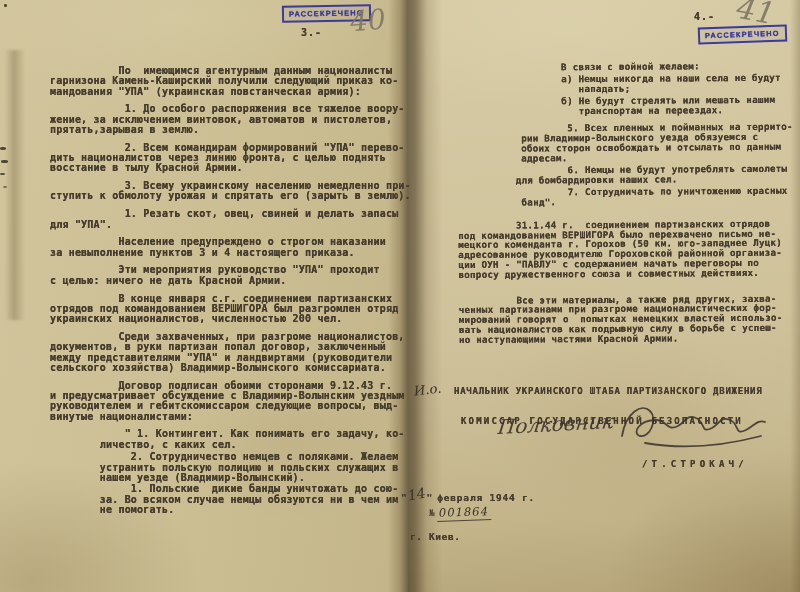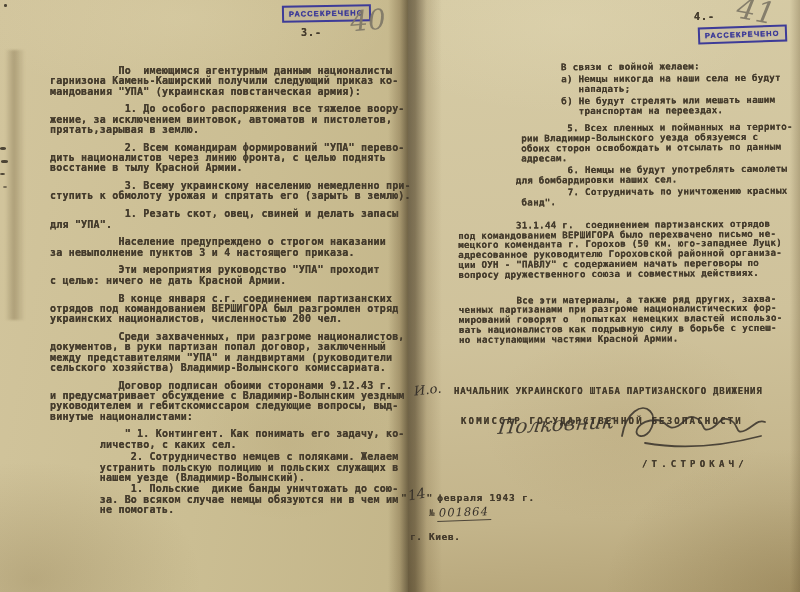--- a/index.html
+++ b/index.html
@@ -176,17 +176,17 @@
   <div class="sig-title2">КОМИССАР ГОСУДАРСТВЕННОЙ БЕЗОПАСНОСТИ</div>
   <div class="sig-rank">Полковник</div>
   <svg class="sig-scrawl" width="158" height="58" viewBox="0 0 158 58">
     <g fill="none" stroke="#37312a" stroke-width="1.8" stroke-linecap="round" opacity=".85">
       <path d="M7 40 C11 16, 27 7, 35 15 C43 23, 35 42, 25 40 C17 38, 23 24, 41 24 C53 24, 51 36, 63 30 C71 26, 71 18, 81 22 C91 26, 85 38, 97 32 C105 28, 105 20, 115 24 C125 28, 119 40, 131 34 C139 30, 143 23, 150 26"></path>
       <path d="M30 47 C64 53, 104 51, 146 40"></path>
     </g>
   </svg>
   <div class="sig-name">/Т.СТРОКАЧ/</div>
 
-  <div class="dateline"><span>"</span><span class="hw-day">14</span><span>"</span><span class="date-typed">февраля 1943 г.</span></div>
+  <div class="dateline"><span>"</span><span class="hw-day">14</span><span>"</span><span class="date-typed">февраля 1944 г.</span></div>
   <div class="numline"><span>№</span><span class="hw-num">001864</span></div>
   <div class="cityline">г. Киев.</div>
 
 </div>
 
 </body></html>

